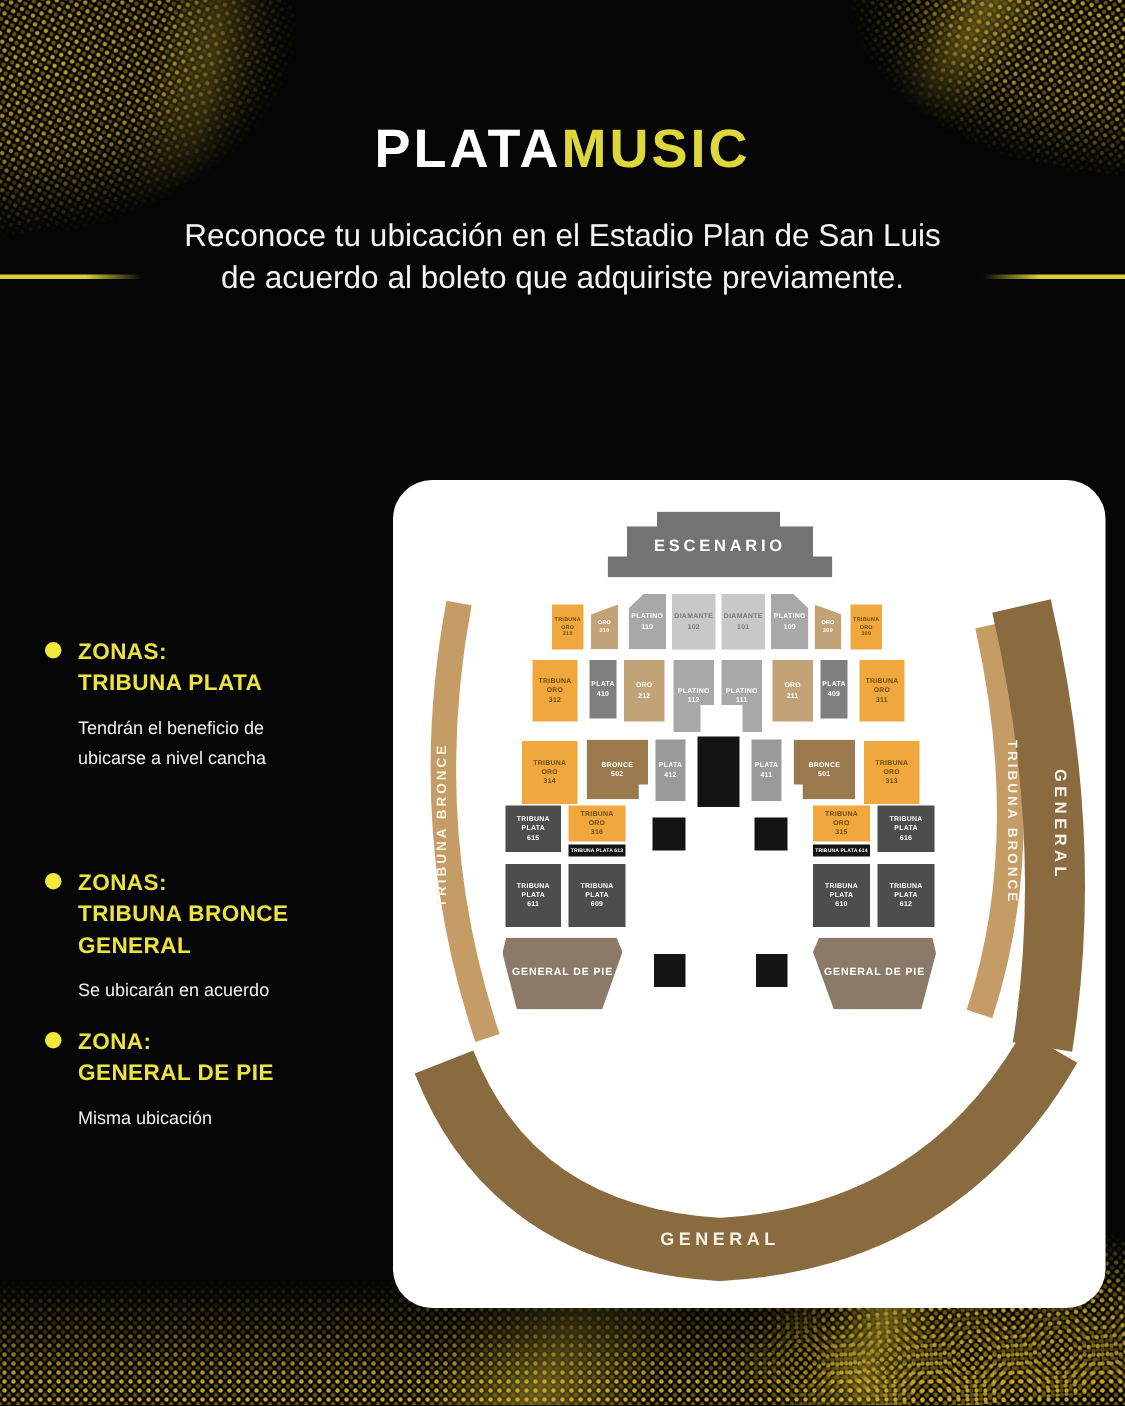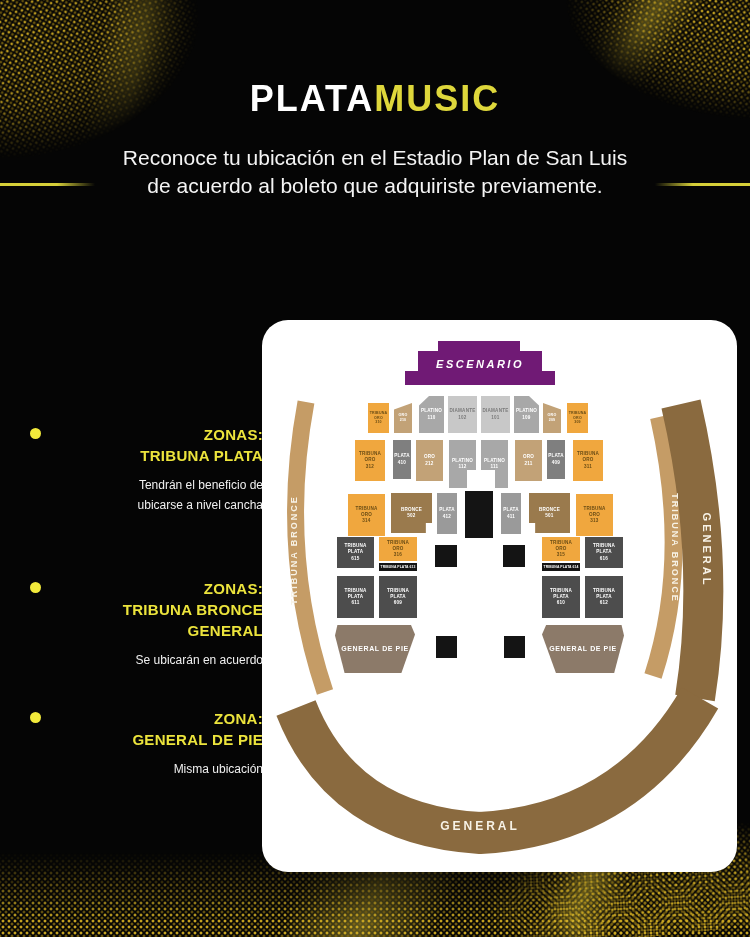--- a/index.html
+++ b/index.html
@@ -34,30 +34,30 @@
   .hline{position:absolute;top:183px;height:3px;background:#d6cf39;}
   .hline.l{left:0;width:95px;background:linear-gradient(to right,#d6cf39 60%,rgba(214,207,57,0));}
   .hline.r{right:0;width:95px;background:linear-gradient(to left,#d6cf39 60%,rgba(214,207,57,0));}
   .note{position:absolute;top:243px;left:40px;width:670px;text-align:center;
         font-size:17px;line-height:1.6;color:#f2f2f2;}
   .note strong{color:#ece43c;}
   
   .zone{position:absolute;left:28px;width:235px;}
   .zone .dot{position:absolute;left:2px;top:4px;width:11px;height:11px;border-radius:50%;
         background:#f2ea3b;}
-  .zone .zt{margin-left:24px;text-align:right;}
+  .zone .zt{margin-left:24px;}
   .zy{color:#ece43c;font-weight:bold;font-size:15px;line-height:21px;letter-spacing:.3px;}
   .zd{color:#f0f0f0;font-size:12px;line-height:20px;margin-top:9px;}
   
   .panel{position:absolute;left:262px;top:320px;width:475px;height:552px;background:#fff;
          border-radius:26px;}
   .panel svg{position:absolute;left:0;top:0;}
   .arc-label{font-family:"Liberation Sans",sans-serif;font-weight:bold;fill:#f7f2e6;}
-  .stage{position:absolute;left:143px;top:21px;width:150px;height:44px;background:#701a75;
-    clip-path:polygon(33px 0,115px 0,115px 10px,137px 10px,137px 30px,150px 30px,150px 44px,0 44px,0 30px,13px 30px,13px 10px,33px 10px);font-style:italic;}
+  .stage{position:absolute;left:143px;top:21px;width:150px;height:44px;background:#737373;
+    clip-path:polygon(33px 0,115px 0,115px 10px,137px 10px,137px 30px,150px 30px,150px 44px,0 44px,0 30px,13px 30px,13px 10px,33px 10px);}
   .stage span{position:absolute;left:0;top:17px;width:100%;text-align:center;color:#fff;
     font-weight:bold;font-size:11px;letter-spacing:2.5px;}
   .bx{position:absolute;display:flex;flex-direction:column;align-items:center;justify-content:center;
       text-align:center;font-size:4.6px;font-weight:bold;line-height:1.35;letter-spacing:.2px;}
   .bx i{font-style:normal;display:block;}
   .oro{background:#f0a73e;color:#6b4d15;}
   .tan{background:#c2a277;color:#fff;}
   .plt{background:#a8a8a8;color:#fff;}
   .dia{background:#c8c8c8;color:#7a7a7a;}
   .pla{background:#7f7f7f;color:#fff;}
@@ -113,21 +113,21 @@
   <div class="zone" style="top:578px">
     <span class="dot"></span>
     <div class="zt">
       <div class="zy">ZONAS:</div>
       <div class="zy">TRIBUNA BRONCE</div>
       <div class="zy">GENERAL</div>
       <div class="zd">Se ubicarán en acuerdo</div>
     </div>
   </div>
 
-  <div class="zone" style="top:708px">
+  <div class="zone" style="top:684px">
     <span class="dot"></span>
     <div class="zt">
       <div class="zy">ZONA:</div>
       <div class="zy">GENERAL DE PIE</div>
       <div class="zd">Misma ubicación</div>
     </div>
   </div>
 
   <div class="panel">
 

